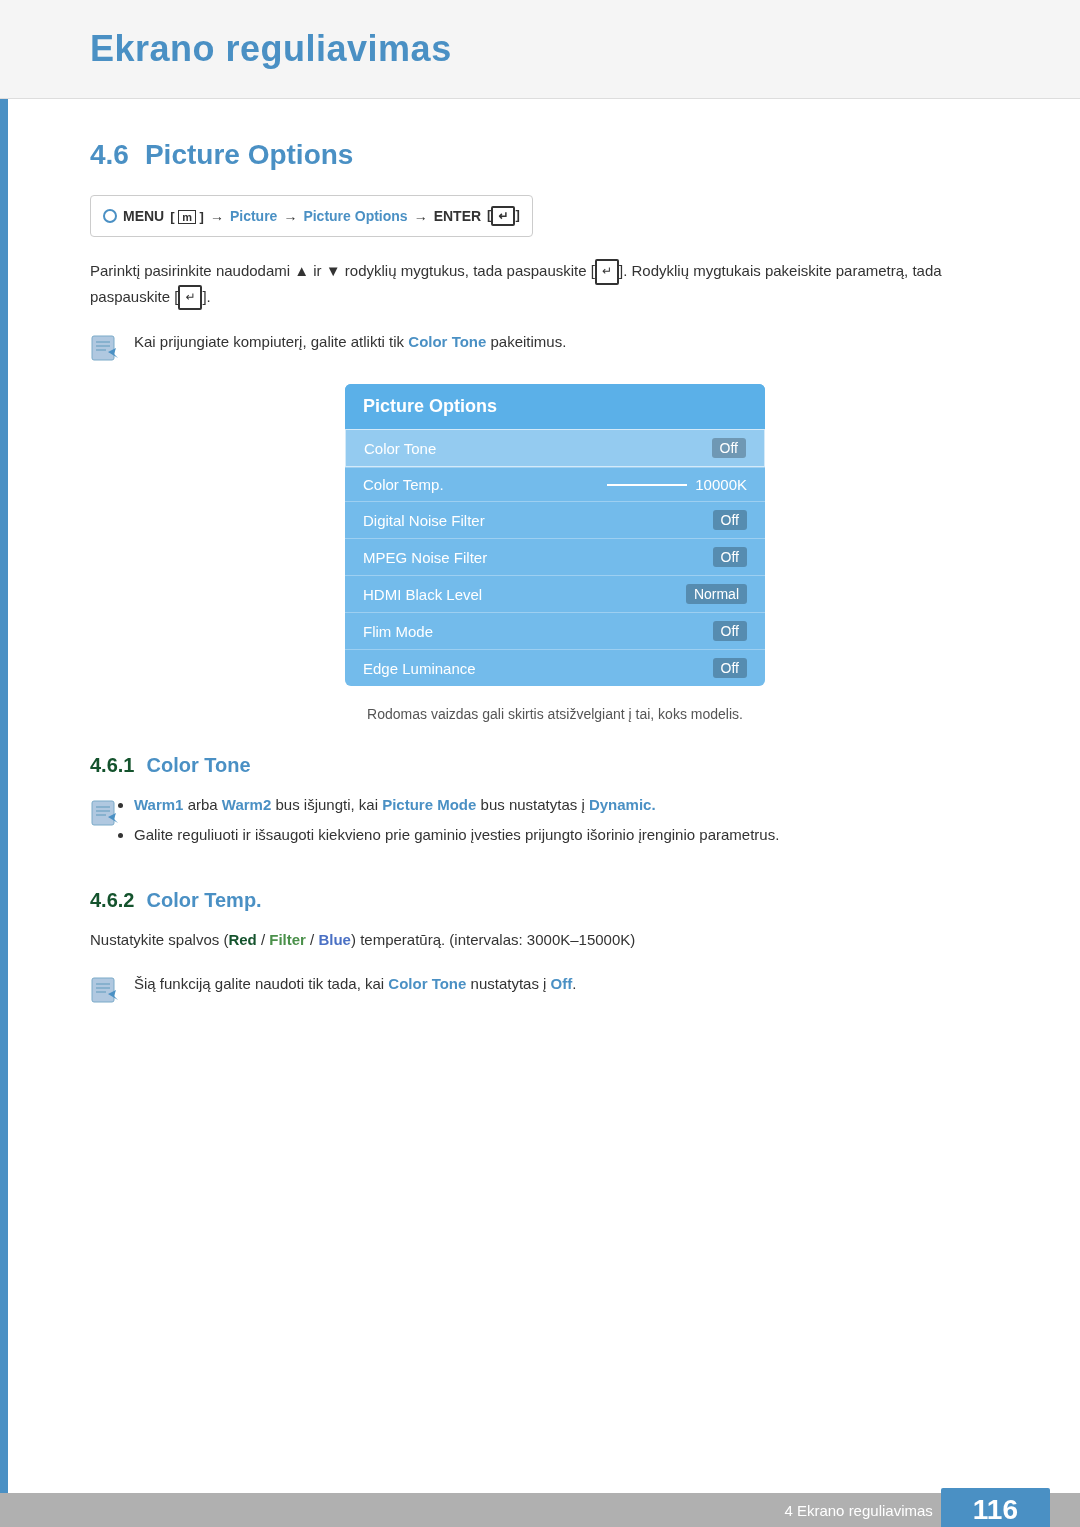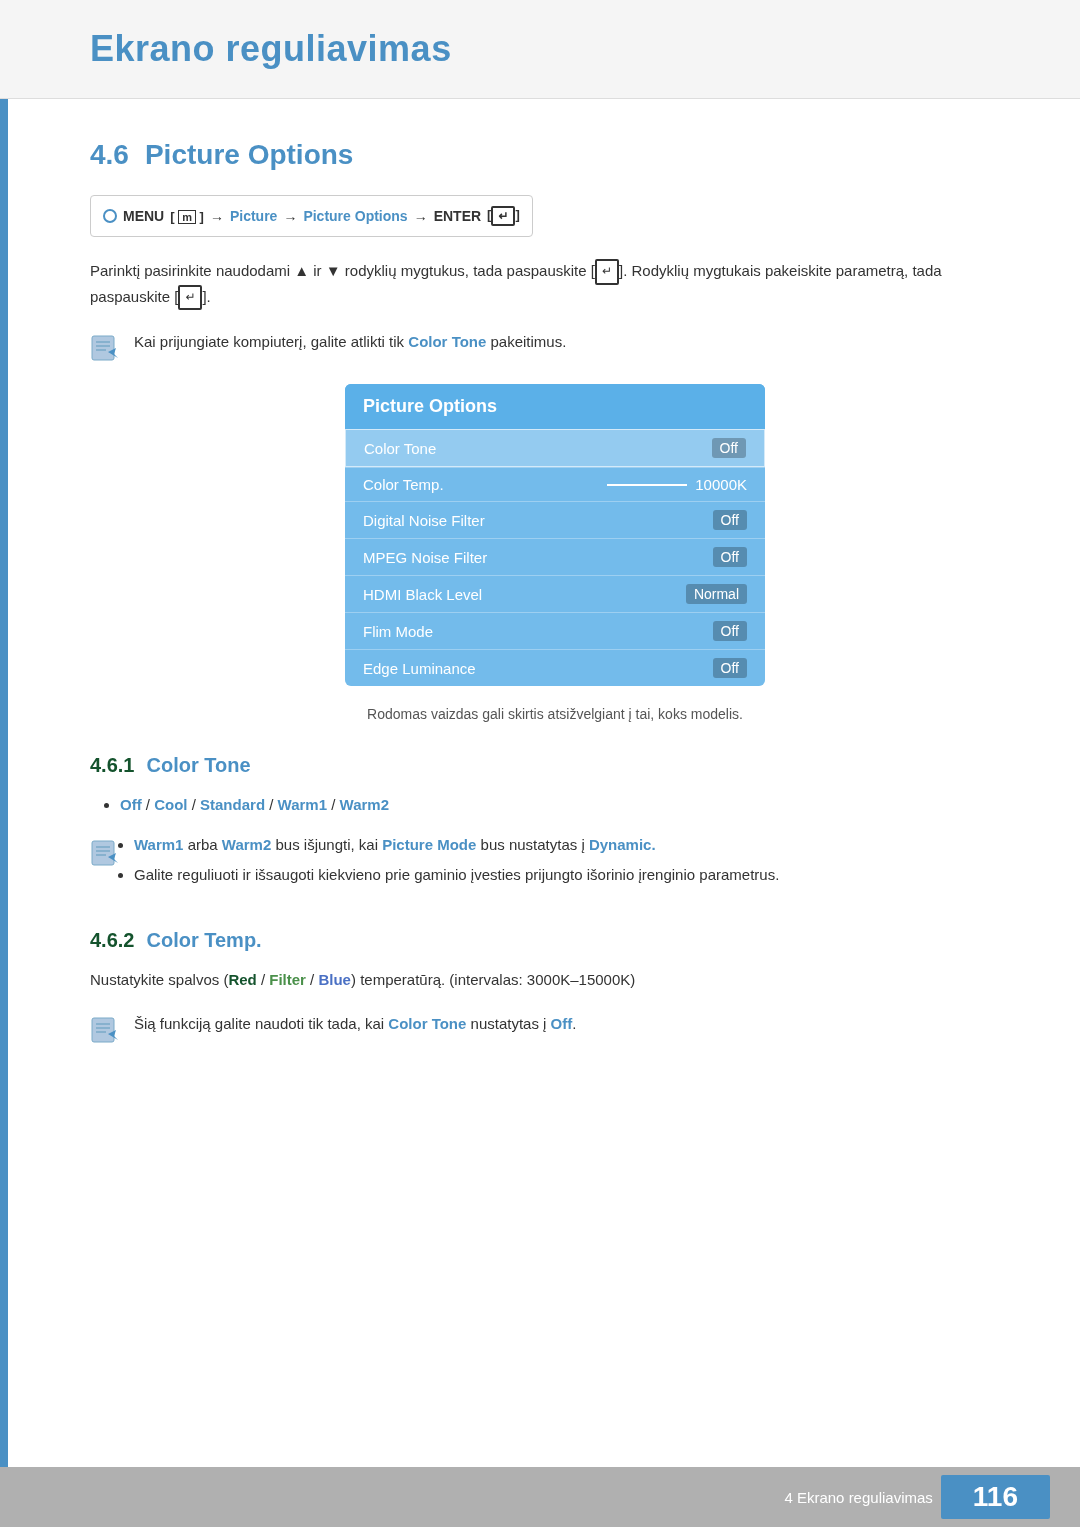--- a/index.html
+++ b/index.html
@@ -270,21 +270,21 @@
     .note-bullets-block .bullet-list {
       margin-left: 0;
     }
 
     
     .footer {
       position: absolute;
       bottom: 0;
       left: 0;
       right: 0;
-      height: 60px;
+      height: 34px;
       background: #b0b0b0;
       display: flex;
       align-items: center;
       justify-content: flex-end;
       padding: 0 30px;
     }
 
     .footer-text {
       color: #fff;
       font-size: 15px;
@@ -417,33 +417,20 @@
   
   <p class="box-caption">Rodomas vaizdas gali skirtis atsižvelgiant į tai, koks modelis.</p>
 
   
   <div class="subsection-heading">
     <span class="subsection-number">4.6.1</span>
     <span class="subsection-title">Color Tone</span>
   </div>
 
   
-  <ul class="bullet-list">
-    <li class="bullet-item">
-      <span style="color:#4a90c4;font-weight:bold;">Off</span>
-      <span> / </span>
-      <span style="color:#4a90c4;font-weight:bold;">Cool</span>
-      <span> / </span>
-      <span style="color:#4a90c4;font-weight:bold;">Standard</span>
-      <span> / </span>
-      <span style="color:#4a90c4;font-weight:bold;">Warm1</span>
-      <span> / </span>
-      <span style="color:#4a90c4;font-weight:bold;">Warm2</span>
-    </li>
-  </ul>
 
   
   <div class="note-bullets-block">
     <svg class="note-icon" viewBox="0 0 32 32" style="margin-top:4px;">
       <rect x="2" y="4" width="22" height="24" rx="2" fill="#b0c8e0" stroke="#7aaac8" stroke-width="1"></rect>
       <line x1="6" y1="10" x2="20" y2="10" stroke="#7aaac8" stroke-width="1.5"></line>
       <line x1="6" y1="14" x2="20" y2="14" stroke="#7aaac8" stroke-width="1.5"></line>
       <line x1="6" y1="18" x2="16" y2="18" stroke="#7aaac8" stroke-width="1.5"></line>
       <path d="M18 20 L28 26 L24 22 L26 16 Z" fill="#4a90c4"></path>
     </svg>

